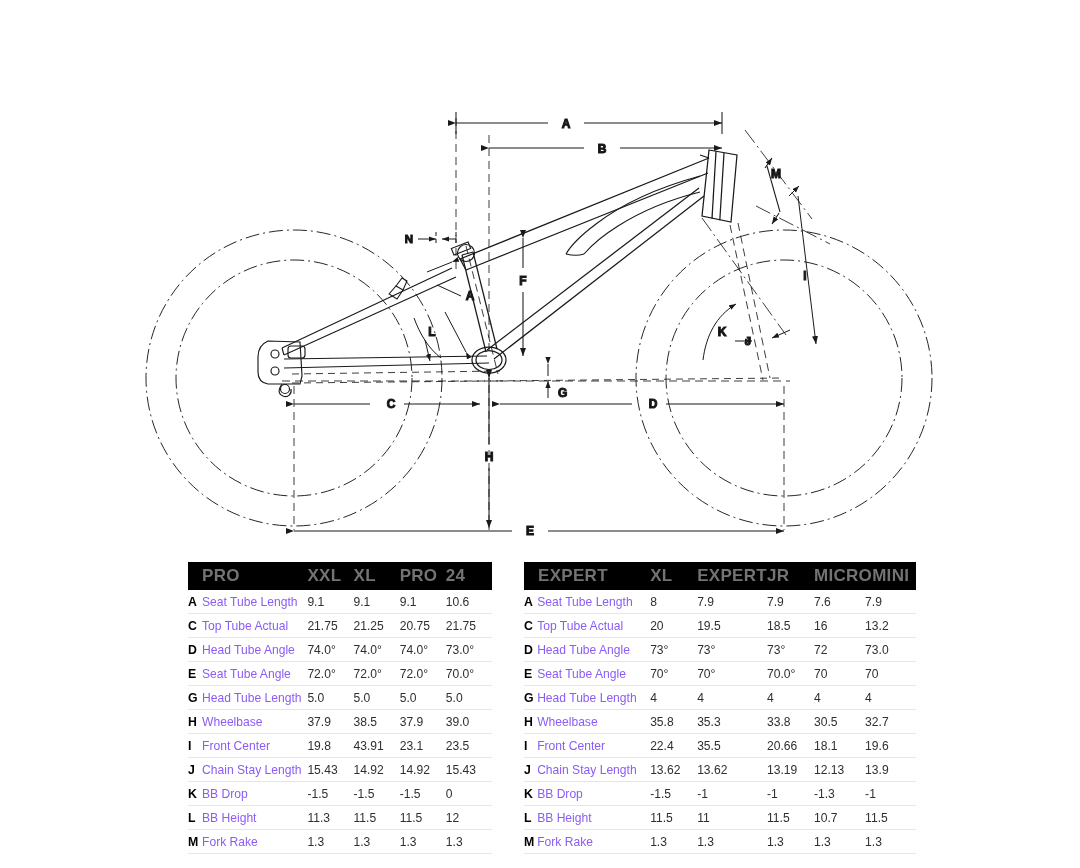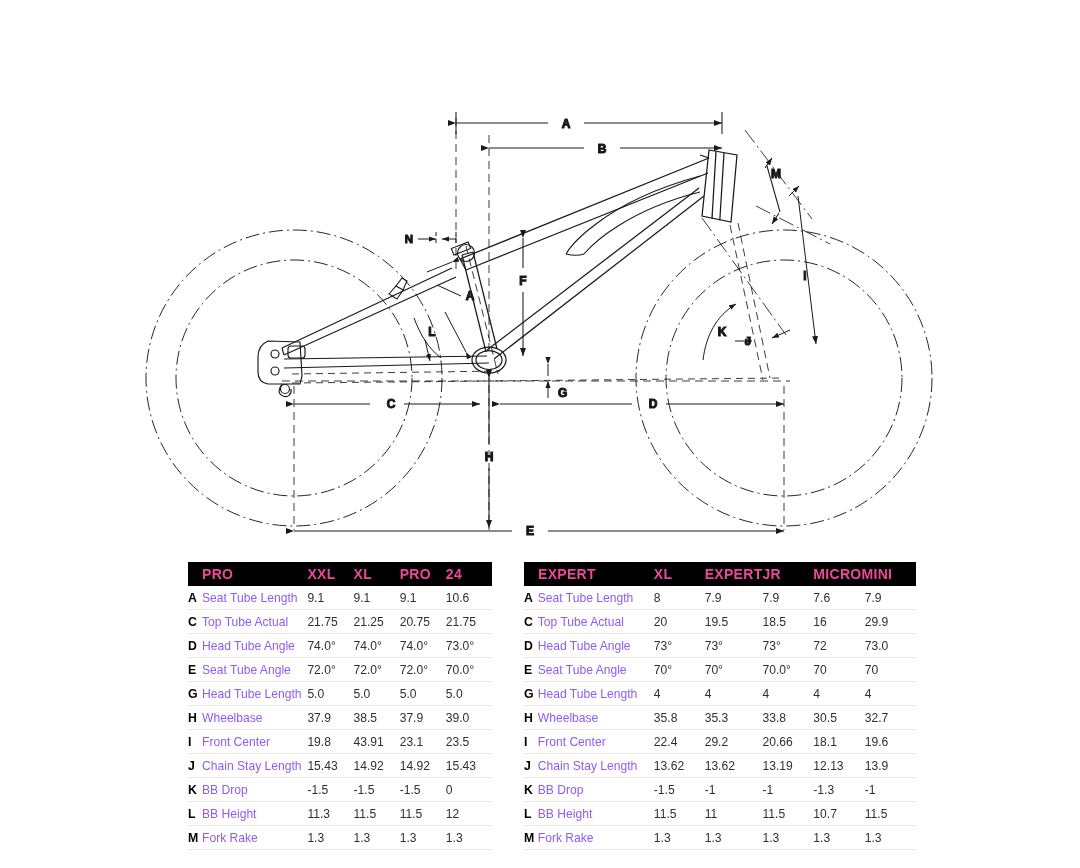--- a/index.html
+++ b/index.html
@@ -26,23 +26,23 @@
     position:absolute;
     border-collapse:collapse;
     font-size:12.1px;
     color:#2a2a2a;
   }
   .geo-table.left{left:188px;top:6px;width:304px;}
   .geo-table.right{left:524px;top:6px;width:392px;}
 
   .geo-table thead th{
     background:#000000;
-    color:#ec4899;
+    color:#737373;
     font-weight:bold;
-    font-size:14px;
+    font-size:17px;
     letter-spacing:0.3px;
     text-align:left;
     padding:4px 0 4px 0;
     height:13px;
     white-space:nowrap;
   }
   .geo-table thead th.hdr-pad{padding-left:14px;}
   .geo-table tbody td{
     border-bottom:1px solid #e6e6e6;
     padding:5px 0 4px 0;
@@ -437,21 +437,21 @@
         <td class="val">7.6</td>
         <td class="val">7.9</td>
       </tr>
       <tr>
         <td class="key">C</td>
         <td class="lbl">Top Tube Actual</td>
         <td class="val">20</td>
         <td class="val">19.5</td>
         <td class="val">18.5</td>
         <td class="val">16</td>
-        <td class="val">29.9</td>
+        <td class="val">13.2</td>
       </tr>
       <tr>
         <td class="key">D</td>
         <td class="lbl">Head Tube Angle</td>
         <td class="val">73°</td>
         <td class="val">73°</td>
         <td class="val">73°</td>
         <td class="val">72</td>
         <td class="val">73.0</td>
       </tr>
@@ -479,21 +479,21 @@
         <td class="val">35.8</td>
         <td class="val">35.3</td>
         <td class="val">33.8</td>
         <td class="val">30.5</td>
         <td class="val">32.7</td>
       </tr>
       <tr>
         <td class="key">I</td>
         <td class="lbl">Front Center</td>
         <td class="val">22.4</td>
-        <td class="val">29.2</td>
+        <td class="val">35.5</td>
         <td class="val">20.66</td>
         <td class="val">18.1</td>
         <td class="val">19.6</td>
       </tr>
       <tr>
         <td class="key">J</td>
         <td class="lbl">Chain Stay Length</td>
         <td class="val">13.62</td>
         <td class="val">13.62</td>
         <td class="val">13.19</td>

